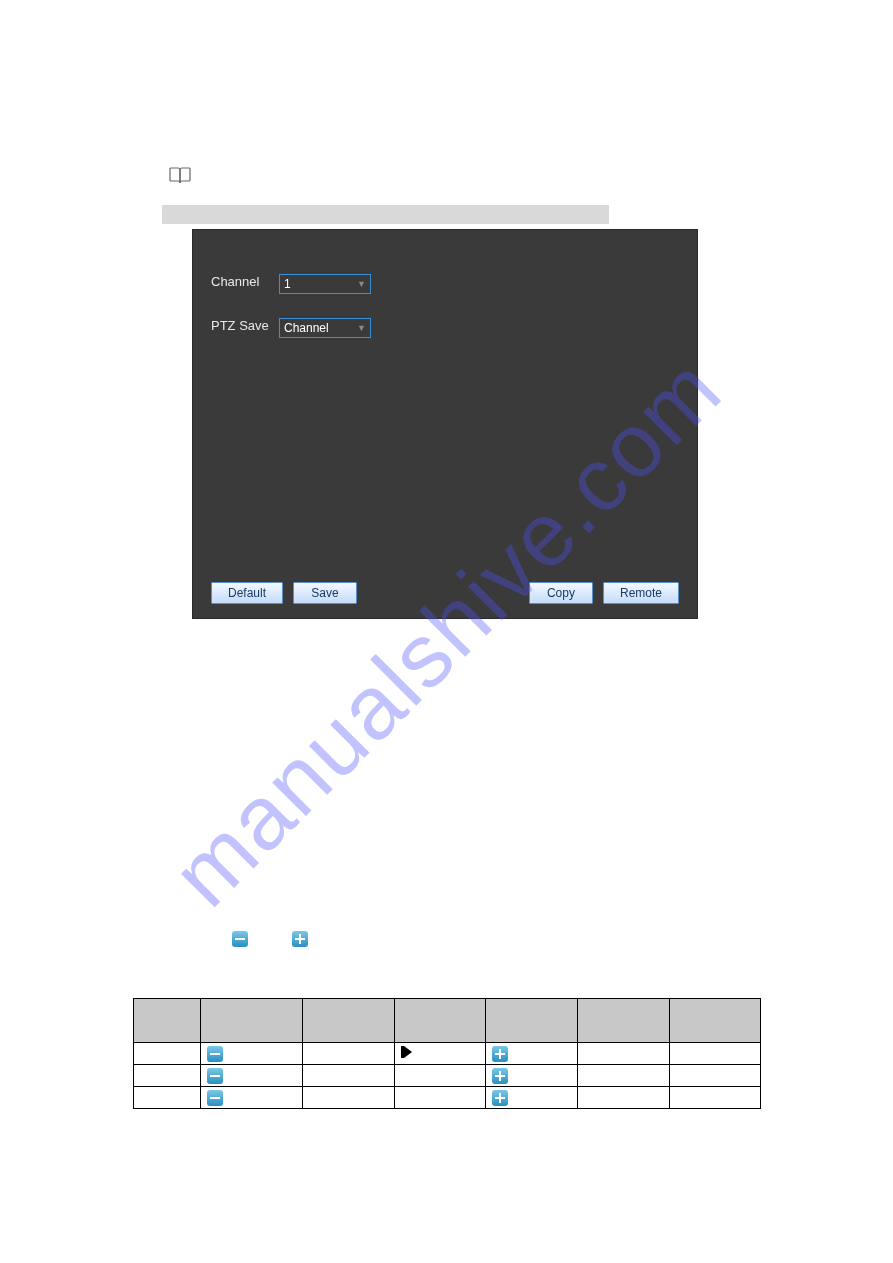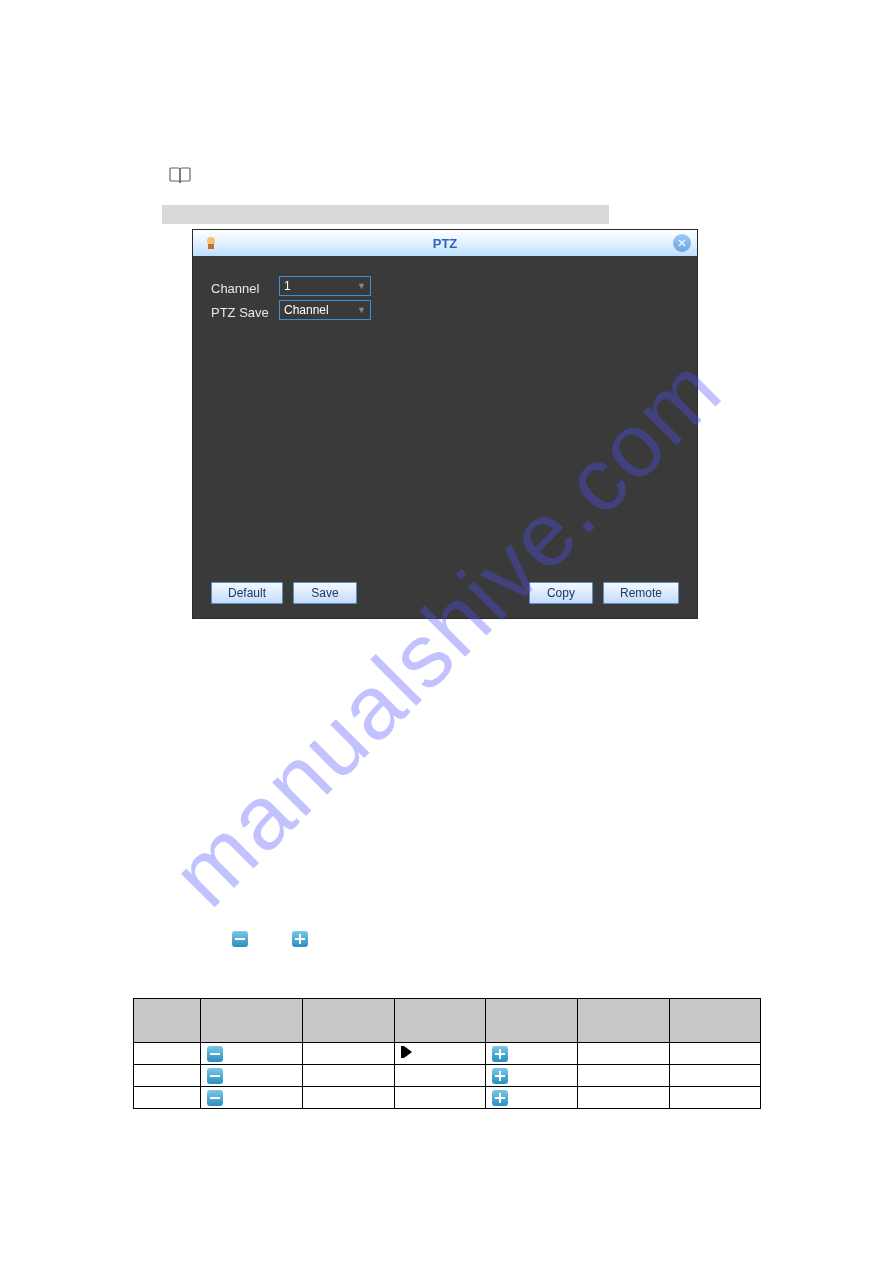--- a/index.html
+++ b/index.html
@@ -85,22 +85,23 @@
     font-size: 11px;
     cursor: pointer;
   }
   .dialog-body {
     padding: 20px 18px;
     color: #e0e0e0;
     font-size: 13px;
   }
   .form-row {
     display: flex;
-    align-items: flex-end;
+    align-items: flex-start;
     margin-bottom: 4px;
+    margin-top: 24px;
   }
   .form-label {
     width: 68px;
     color: #e8e8e8;
   }
   .form-select {
     width: 92px;
     height: 20px;
     background: #3a3a3a;
     border: 1px solid #3a8fd6;
@@ -239,34 +240,20 @@
 <div class="book-icon">
   <svg width="24" height="20" viewBox="0 0 24 20">
     <path d="M2 3 Q2 2 3 2 L10 2 Q12 2 12 4 L12 17 Q12 15 10 15 L3 15 Q2 15 2 14 Z" fill="none" stroke="#666" stroke-width="1.2"></path>
     <path d="M22 3 Q22 2 21 2 L14 2 Q12 2 12 4 L12 17 Q12 15 14 15 L21 15 Q22 15 22 14 Z" fill="none" stroke="#666" stroke-width="1.2"></path>
   </svg>
 </div>
 
 <div class="gray-bar"></div>
 
 <div class="dialog">
-  <div class="dialog-titlebar">
-    <span class="dialog-icon">
-      <svg width="16" height="16" viewBox="0 0 16 16">
-        <circle cx="8" cy="6" r="4" fill="#f5c070"></circle>
-        <rect x="5" y="9" width="6" height="5" fill="#c07030"></rect>
-      </svg>
-    </span>
-    <span class="dialog-title">PTZ</span>
-    <span class="dialog-close">
-      <svg width="10" height="10" viewBox="0 0 10 10">
-        <path d="M2 2 L8 8 M8 2 L2 8" stroke="#eaf5ff" stroke-width="1.5"></path>
-      </svg>
-    </span>
-  </div>
   <div class="dialog-body">
     <div class="form-row">
       <span class="form-label">Channel</span>
       <div class="form-select">
         <span>1</span>
         <span class="select-arrow">▼</span>
       </div>
     </div>
     <div class="form-row">
       <span class="form-label">PTZ Save</span>

